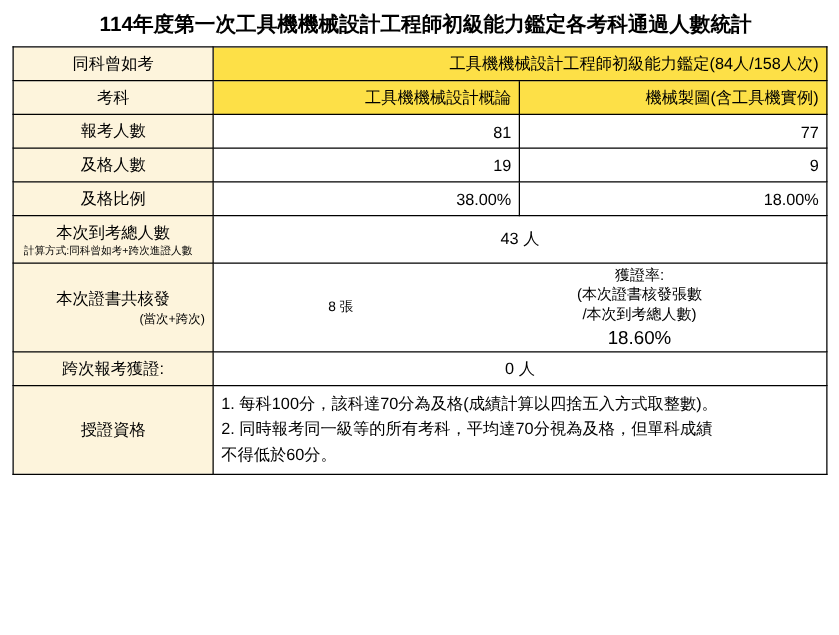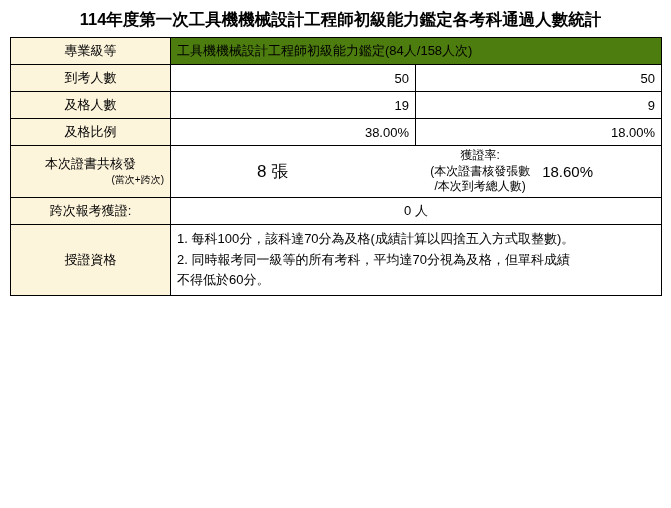--- a/index.html
+++ b/index.html
@@ -35,22 +35,22 @@
     table-layout: fixed;
   }
   table.main td {
     border: 1px solid #000;
     font-size: 13px;
     color: #000;
     padding: 4px 6px;
     vertical-align: middle;
   }
   .hdr {
-    background: #4d7c0f;
-    text-align: left;
+    background: #fde047;
+    text-align: right;
     font-weight: normal;
   }
   .lbl {
     background: #fdf4dc;
     text-align: center;
   }
   .val {
     background: #ffffff;
     text-align: right;
     padding-right: 8px;
@@ -73,28 +73,29 @@
   }
   .cert-flex {
     display: flex;
     align-items: center;
     justify-content: flex-start;
     height: 100%;
   }
   .cert-left {
     width: 40%;
     text-align: center;
-    font-size: 17px;
+    font-size: 11px;
   }
   .cert-right {
     width: 60%;
     display: flex;
     align-items: center;
     justify-content: center;
-    gap: 12px;
+    gap: 2px;
+    flex-direction: column;
   }
   .cert-rate-label {
     text-align: center;
     font-size: 12px;
     line-height: 1.3;
   }
   .cert-rate-value {
     font-size: 15px;
   }
   .qual {
@@ -113,40 +114,52 @@
   <div class="title">114年度第一次工具機機械設計工程師初級能力鑑定各考科通過人數統計</div>
 
   <table class="main">
     <colgroup>
       <col style="width:160px">
       <col style="width:245px">
       <col style="width:246px">
     </colgroup>
     <tbody>
       <tr>
-        <td class="lbl">專業級等</td>
+        <td class="lbl">同科曾如考</td>
         <td class="hdr" colspan="2">工具機機械設計工程師初級能力鑑定(84人/158人次)</td>
+      </tr>
+      <tr>
+        <td class="lbl">考科</td>
+        <td class="hdr">工具機機械設計概論</td>
+        <td class="hdr">機械製圖(含工具機實例)</td>
       </tr>
 
       <tr>
-        <td class="lbl">到考人數</td>
-        <td class="val">50</td>
-        <td class="val">50</td>
+        <td class="lbl">報考人數</td>
+        <td class="val">81</td>
+        <td class="val">77</td>
       </tr>
       <tr>
         <td class="lbl">及格人數</td>
         <td class="val">19</td>
         <td class="val">9</td>
       </tr>
       <tr>
         <td class="lbl">及格比例</td>
         <td class="val">38.00%</td>
         <td class="val">18.00%</td>
       </tr>
 
+      <tr>
+        <td class="lbl" style="text-align:center;">
+          <span>本次到考總人數</span>
+          <span class="sub">計算方式:同科曾如考+跨次進證人數</span>
+        </td>
+        <td class="val-center" colspan="2">43 人</td>
+      </tr>
 
       <tr>
         <td class="lbl" style="text-align:center;">
           <span>本次證書共核發</span>
           <span class="sub-center">(當次+跨次)</span>
         </td>
         <td colspan="2" style="background:#fff; padding:2px 6px;">
           <div class="cert-flex">
             <div class="cert-left">8 張</div>
             <div class="cert-right">

